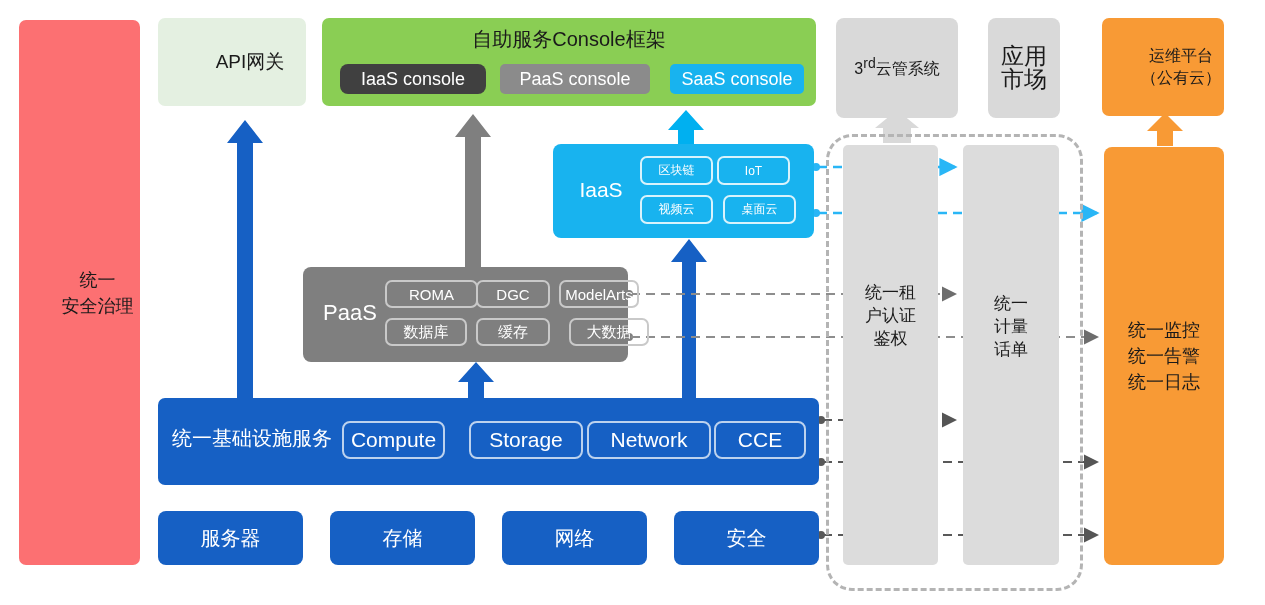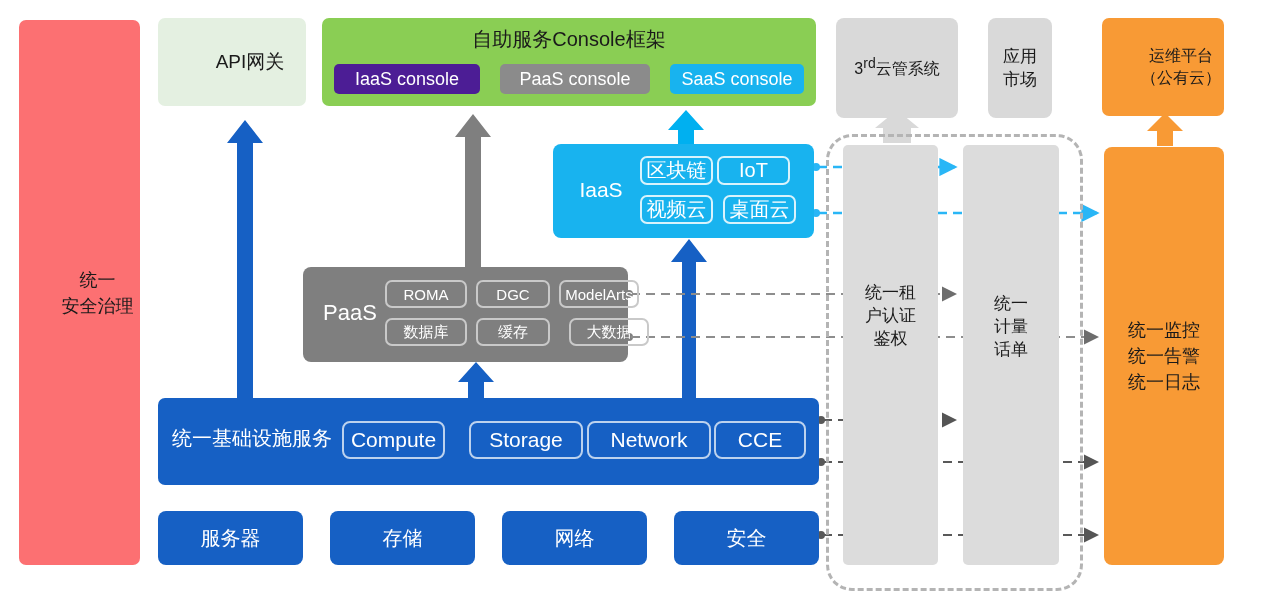--- a/index.html
+++ b/index.html
@@ -14,46 +14,46 @@
              font-size:18px;line-height:26px;border-radius:7px;}
 
   
   #api-gw{left:158px;top:18px;width:148px;height:88px;background:#e4f0e1;color:#1a1a1a;font-size:19px;border-radius:7px;}
 
   
   #console-frame{left:322px;top:18px;width:494px;height:88px;background:#8ace54;border-radius:7px;display:block;}
   #console-title{position:absolute;left:0;top:8px;width:100%;text-align:center;font-size:20px;color:#1a1a1a;}
   .console-chip{position:absolute;top:46px;height:30px;border-radius:5px;display:flex;align-items:center;justify-content:center;
                 color:#fff;font-size:18px;}
-  #chip-iaas{left:12px;width:146px;background:#4c1d95;}
+  #chip-iaas{left:18px;width:146px;background:#404040;border-radius:8px;}
   #chip-paas{left:178px;width:150px;background:#8b8b8b;}
   #chip-saas{left:348px;width:134px;background:#18b3ef;}
 
   
   #cloudmgmt{left:836px;top:18px;width:122px;height:100px;background:#d9d9d9;color:#1a1a1a;font-size:16px;border-radius:8px;}
   #cloudmgmt sup{font-size:14px;vertical-align:super;}
-  #appmarket{left:988px;top:18px;width:64px;height:100px;background:#d9d9d9;color:#1a1a1a;font-size:17px;line-height:23px;border-radius:8px;}
+  #appmarket{left:988px;top:18px;width:72px;height:100px;background:#d9d9d9;color:#1a1a1a;font-size:23px;line-height:23px;border-radius:8px;}
   #opsplat{left:1102px;top:18px;width:122px;height:98px;background:#f89a35;color:#1a1a1a;font-size:16px;line-height:22px;border-radius:7px;}
 
   
   #saas{left:553px;top:144px;width:261px;height:94px;background:#18b3ef;border-radius:8px;}
   #saas-label{position:absolute;left:12px;top:34px;width:72px;text-align:center;color:#fff;font-size:21px;}
   .saas-chip{position:absolute;height:29px;border:2px solid #d9f3fc;border-radius:7px;display:flex;align-items:center;
-             justify-content:center;color:#fff;font-size:20px;box-sizing:border-box;}
+             justify-content:center;color:#fff;font-size:12px;box-sizing:border-box;}
   #sc-0{left:87px;top:12px;width:73px;}
   #sc-1{left:164px;top:12px;width:73px;}
   #sc-2{left:87px;top:51px;width:73px;}
   #sc-3{left:170px;top:51px;width:73px;}
 
   
   #paas{left:303px;top:267px;width:325px;height:95px;background:#7f7f7f;border-radius:8px;}
   #paas-label{position:absolute;left:8px;top:33px;width:78px;text-align:center;color:#fff;font-size:22px;}
   .paas-chip{position:absolute;height:28px;border:2px solid #c9c9c9;border-radius:7px;display:flex;align-items:center;
              justify-content:center;color:#ffffff;font-size:15px;box-sizing:border-box;}
-  #pc-0{left:82px;top:13px;width:82px;}
+  #pc-0{left:82px;top:13px;width:93px;}
   #pc-1{left:173px;top:13px;width:74px;}
   #pc-2{left:256px;top:13px;width:80px;}
   #pc-3{left:82px;top:51px;width:82px;}
   #pc-4{left:173px;top:51px;width:74px;}
   #pc-5{left:266px;top:51px;width:80px;}
 
   
   #infra{left:158px;top:398px;width:661px;height:87px;background:#1660c4;border-radius:7px;}
   #infra-label{position:absolute;left:14px;top:27px;color:#fff;font-size:20px;}
   .infra-chip{position:absolute;top:23px;height:38px;border:2px solid #bcd2ee;border-radius:8px;display:flex;align-items:center;

